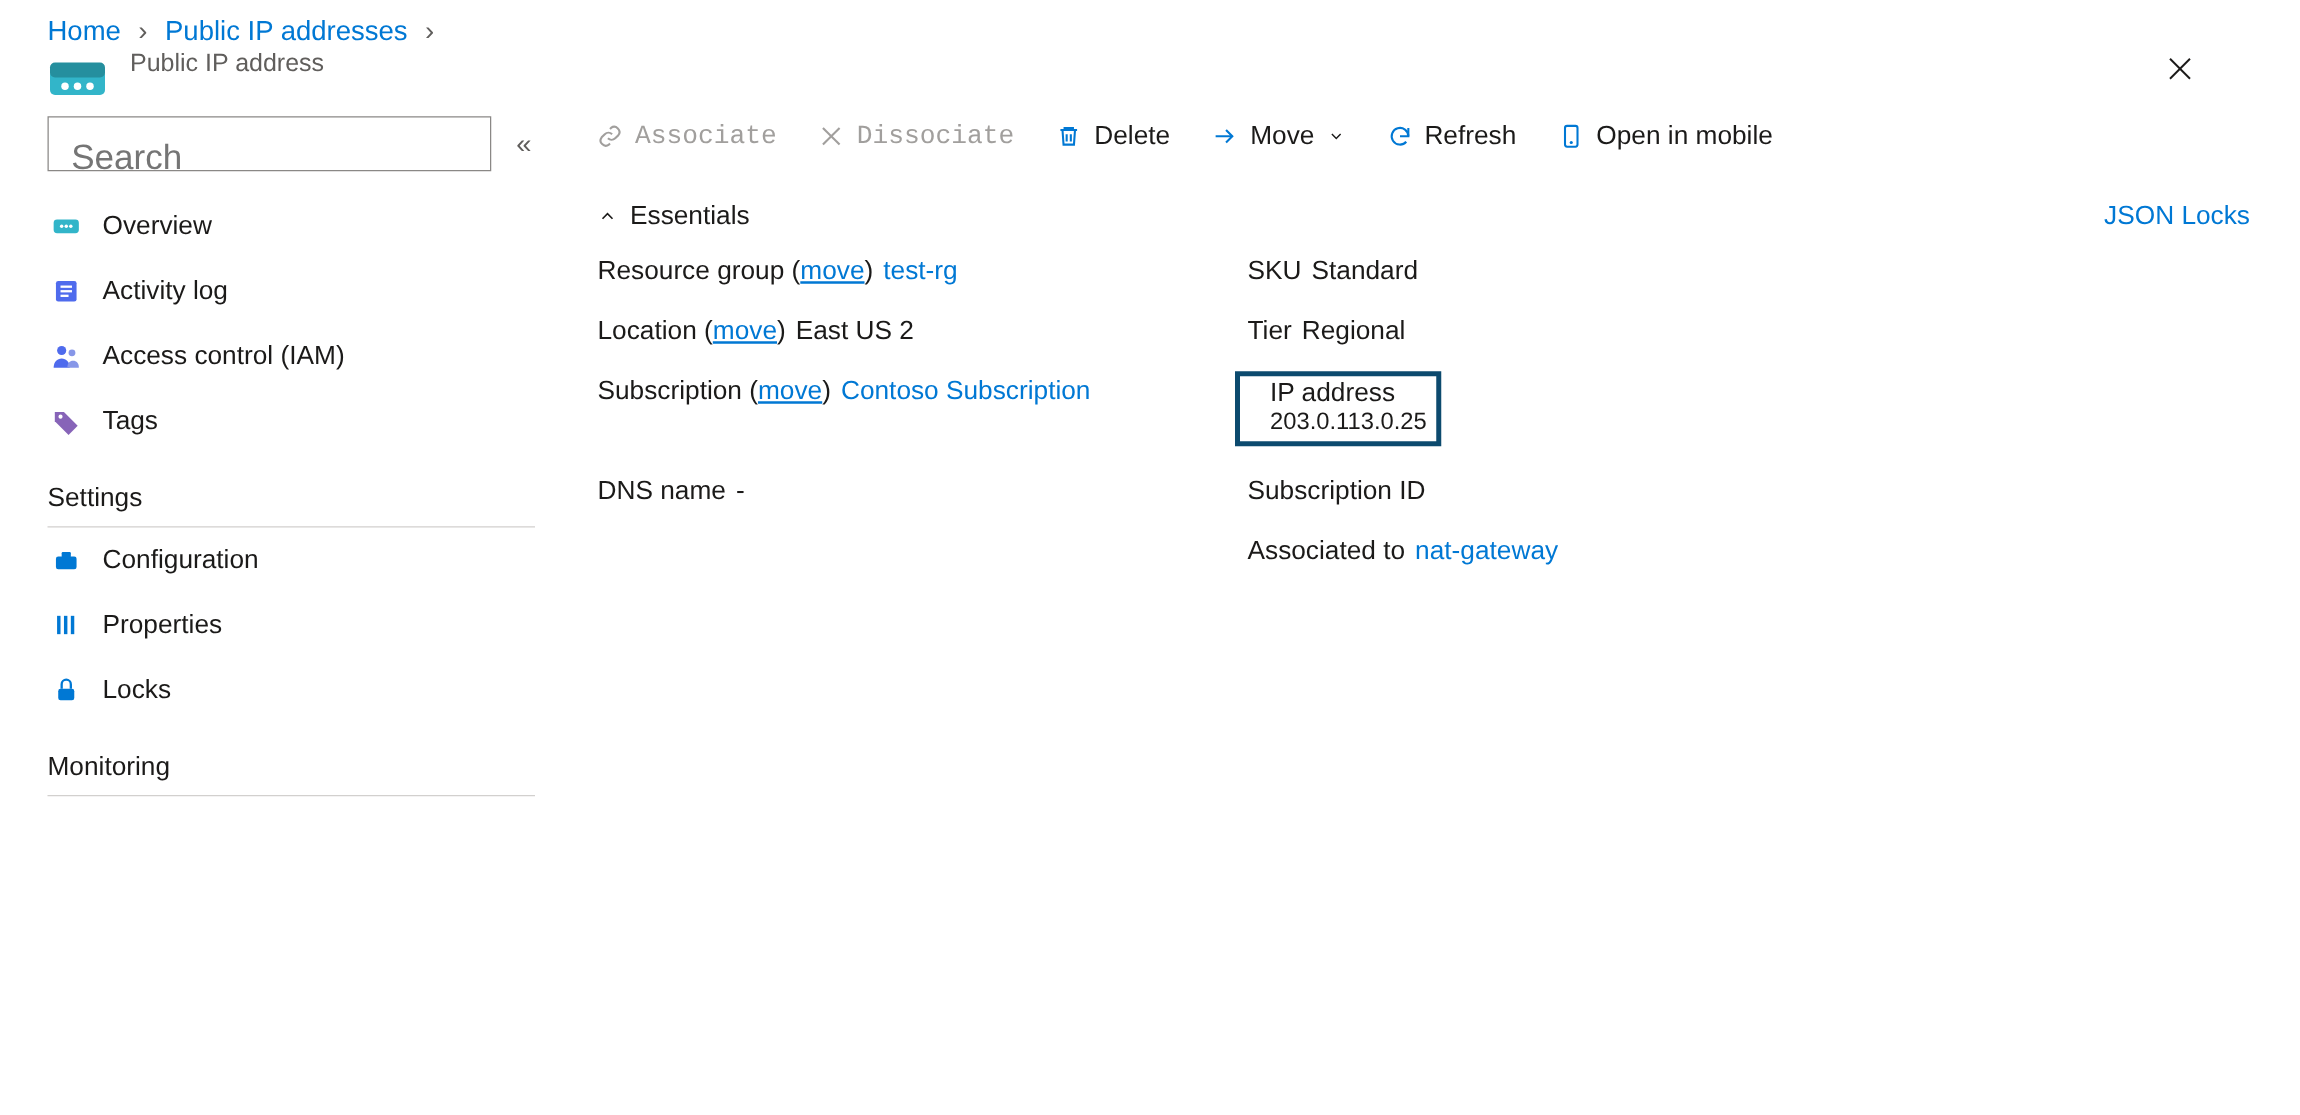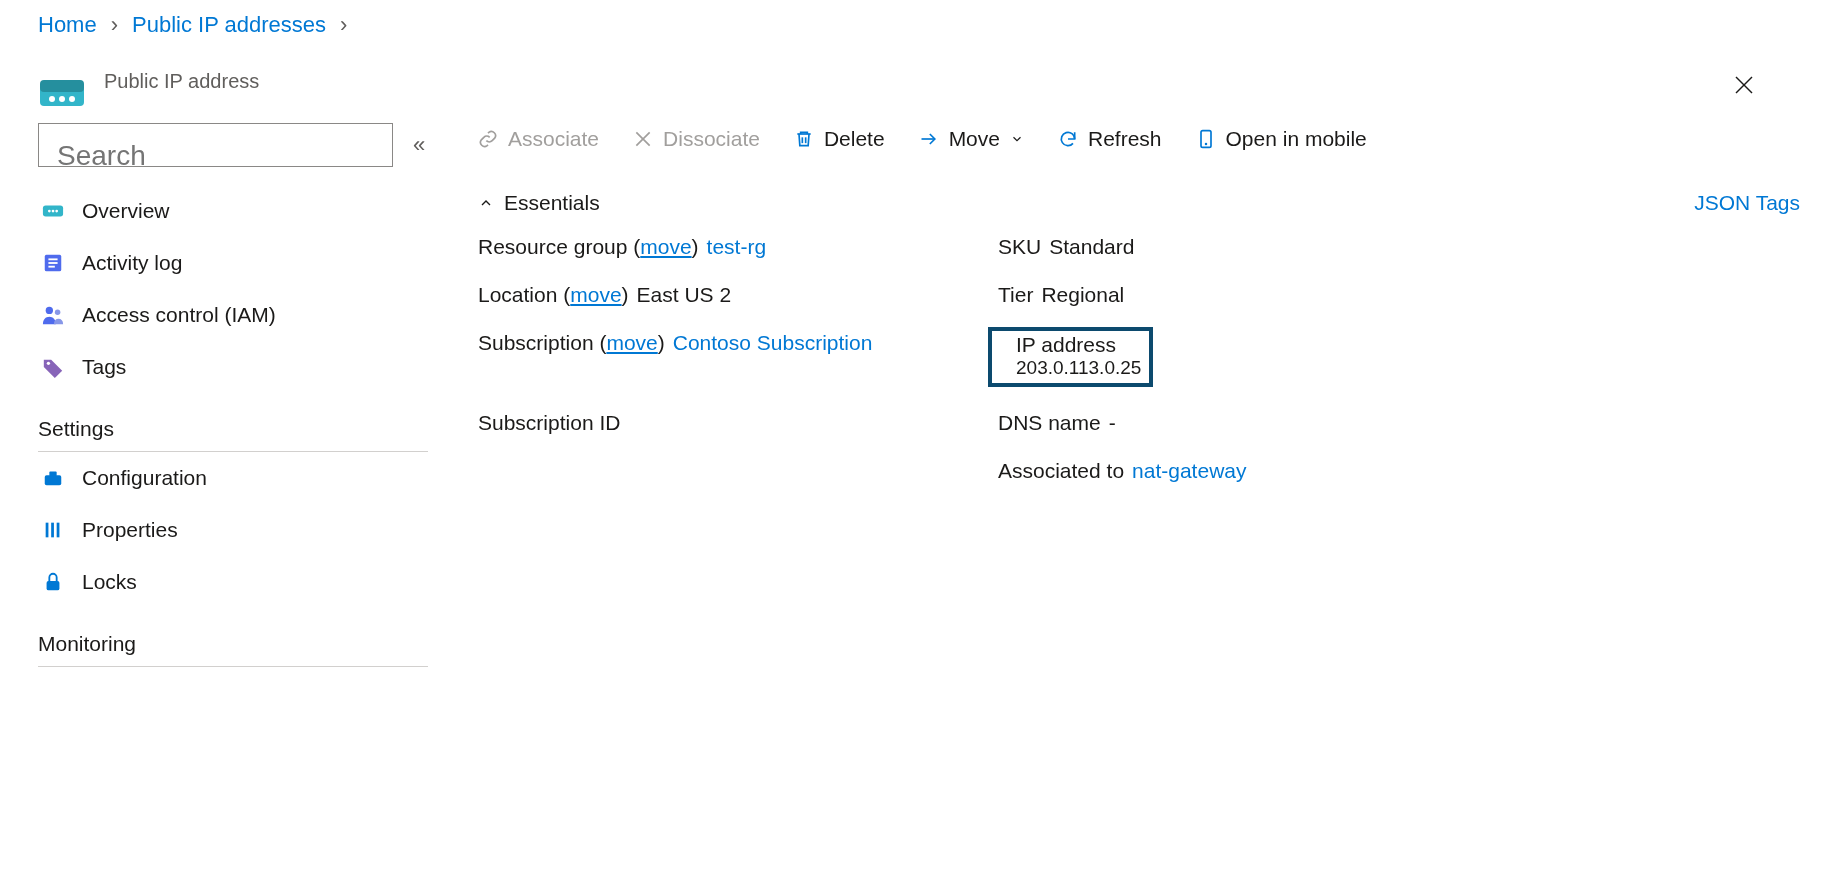--- a/index.html
+++ b/index.html
@@ -13,21 +13,20 @@
     padding: 12px 30px 0 38px;
   }
   a { color: #0078d4; text-decoration: none; cursor: pointer; }
 
   
   .breadcrumb {
     display: flex;
     align-items: center;
     gap: 14px;
     font-size: 22px;
-    margin-bottom: 30px;
   }
   .breadcrumb .crumb { color: #0078d4; }
   .breadcrumb .sep { color: #605e5c; font-size: 22px; }
 
   
   .header-row {
     display: flex;
     align-items: flex-start;
     padding-right: 50px;
   }
@@ -121,21 +120,21 @@
   
   .toolbar {
     display: flex; align-items: center; gap: 34px;
     font-size: 21px;
     padding-bottom: 40px;
   }
   .tb-item {
     display: flex; align-items: center; gap: 10px;
     cursor: pointer;
   }
-  .tb-item.disabled { color: #a19f9d; cursor: default; }
+  .tb-item.disabled { color: #a19f9d; cursor: default; font-family: Liberation Mono, monospace; }
   .tb-icon { width: 20px; height: 20px; }
 
   
   .ess-head {
     display: flex; align-items: center; justify-content: space-between;
     padding: 0 10px 20px 0;
   }
   .ess-title { display: flex; align-items: center; gap: 10px; font-size: 21px; cursor: pointer; }
   .ess-grid {
     display: grid;
@@ -315,21 +314,21 @@
       </div>
     </div>
 
     <div class="ess-head">
       <div class="ess-title">
         <svg width="16" height="16" viewBox="0 0 24 24" fill="none" stroke="#1b1a19" stroke-width="2">
             <polyline points="6,15 12,9 18,15"></polyline>
           </svg>
         <span>Essentials</span>
       </div>
-      <span class="json-link">JSON Tags</span>
+      <span class="json-link">JSON Locks</span>
     </div>
 
     <div class="ess-grid">
 
       <div class="ess-cell">
         <div class="ess-label">
           <span>Resource group</span> (<span class="move-link">move</span>)
         </div>
         <div><a class="ess-link-nodec">test-rg</a></div>
       </div>
@@ -356,26 +355,26 @@
         <div><a class="ess-link-nodec">Contoso Subscription</a></div>
       </div>
       <div class="ess-cell">
         <span class="highlight">
           <div class="ess-label">IP address</div>
           <div class="ess-value" style="font-size:19px">203.0.113.0.25</div>
         </span>
       </div>
 
       <div class="ess-cell">
-        <div class="ess-label">Subscription ID</div>
-      </div>
-      <div class="ess-cell">
         <div class="ess-label">DNS name</div>
         <div class="ess-value">-</div>
       </div>
+      <div class="ess-cell">
+        <div class="ess-label">Subscription ID</div>
+      </div>
 
       <div class="ess-cell"></div>
       <div class="ess-cell">
         <div class="ess-label">Associated to</div>
         <div><a class="ess-link-nodec">nat-gateway</a></div>
       </div>
     </div>
   </div>
 </div>
 

